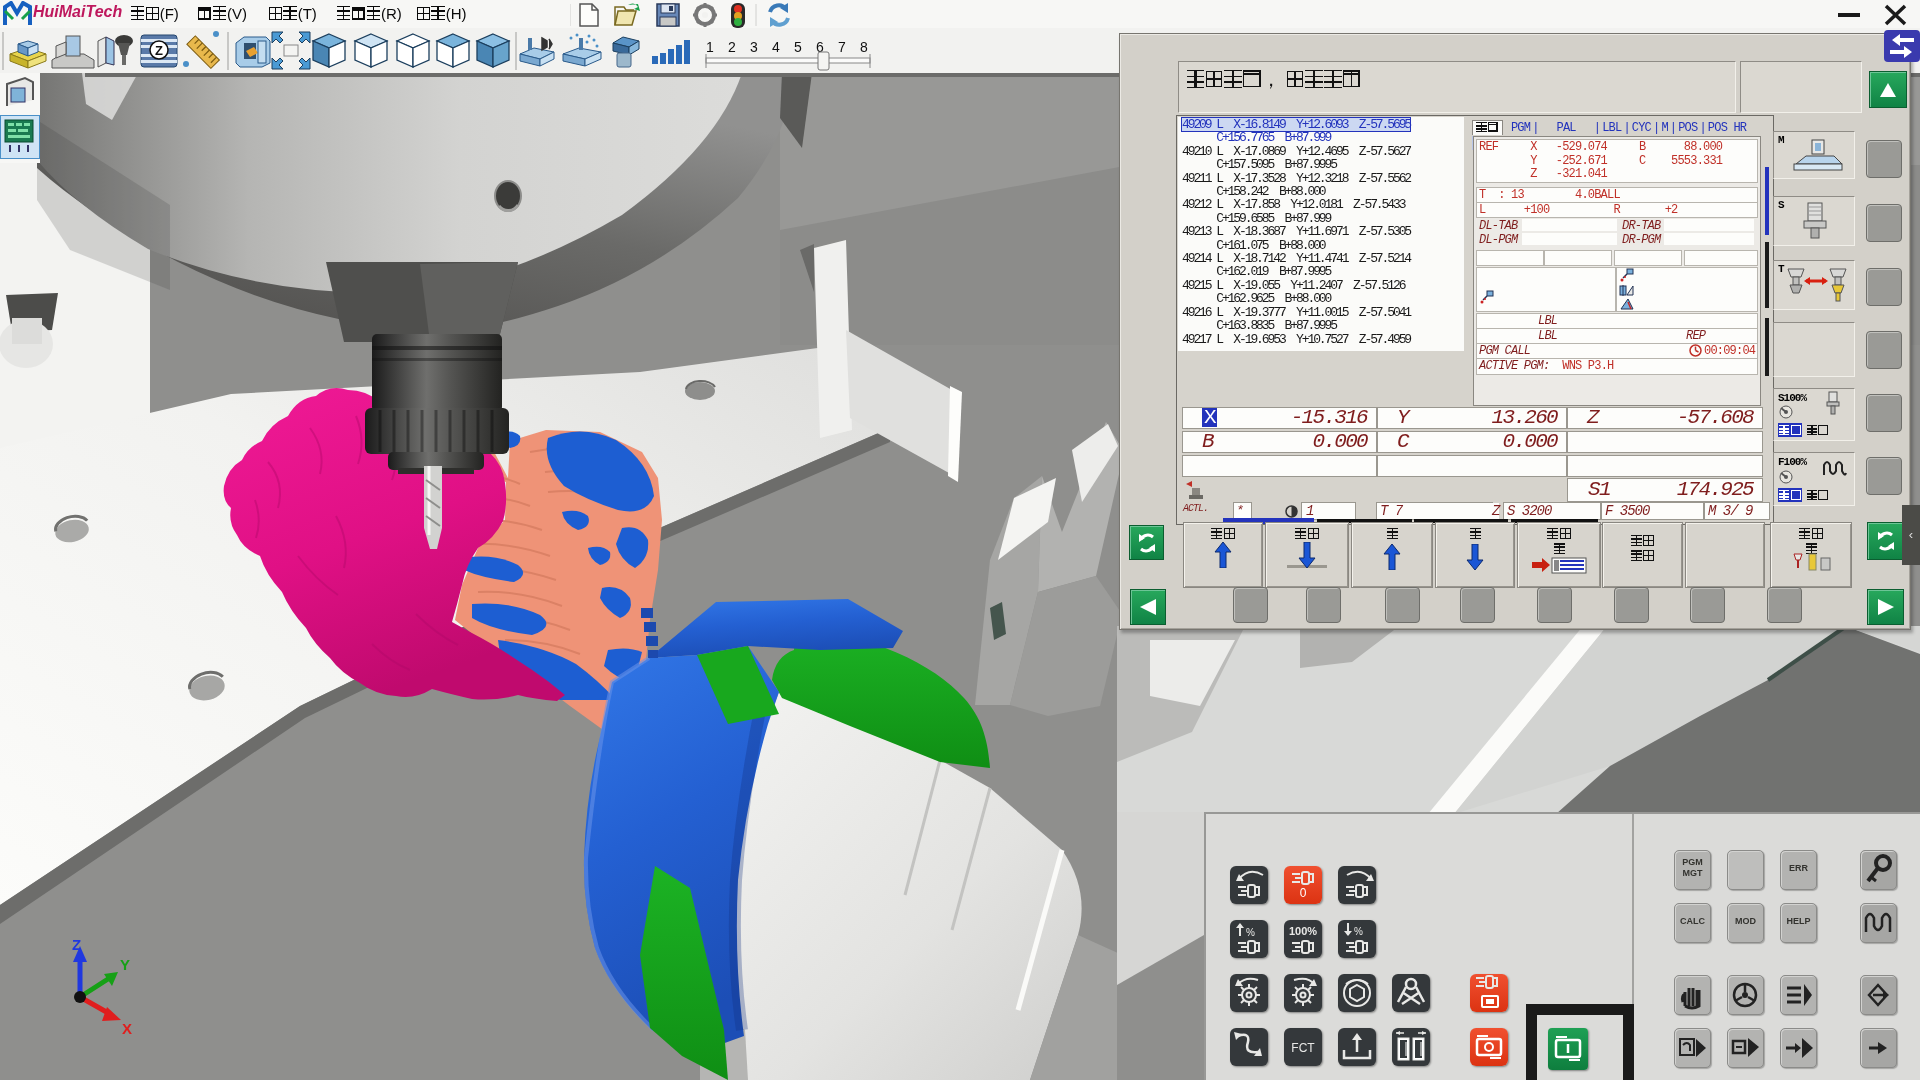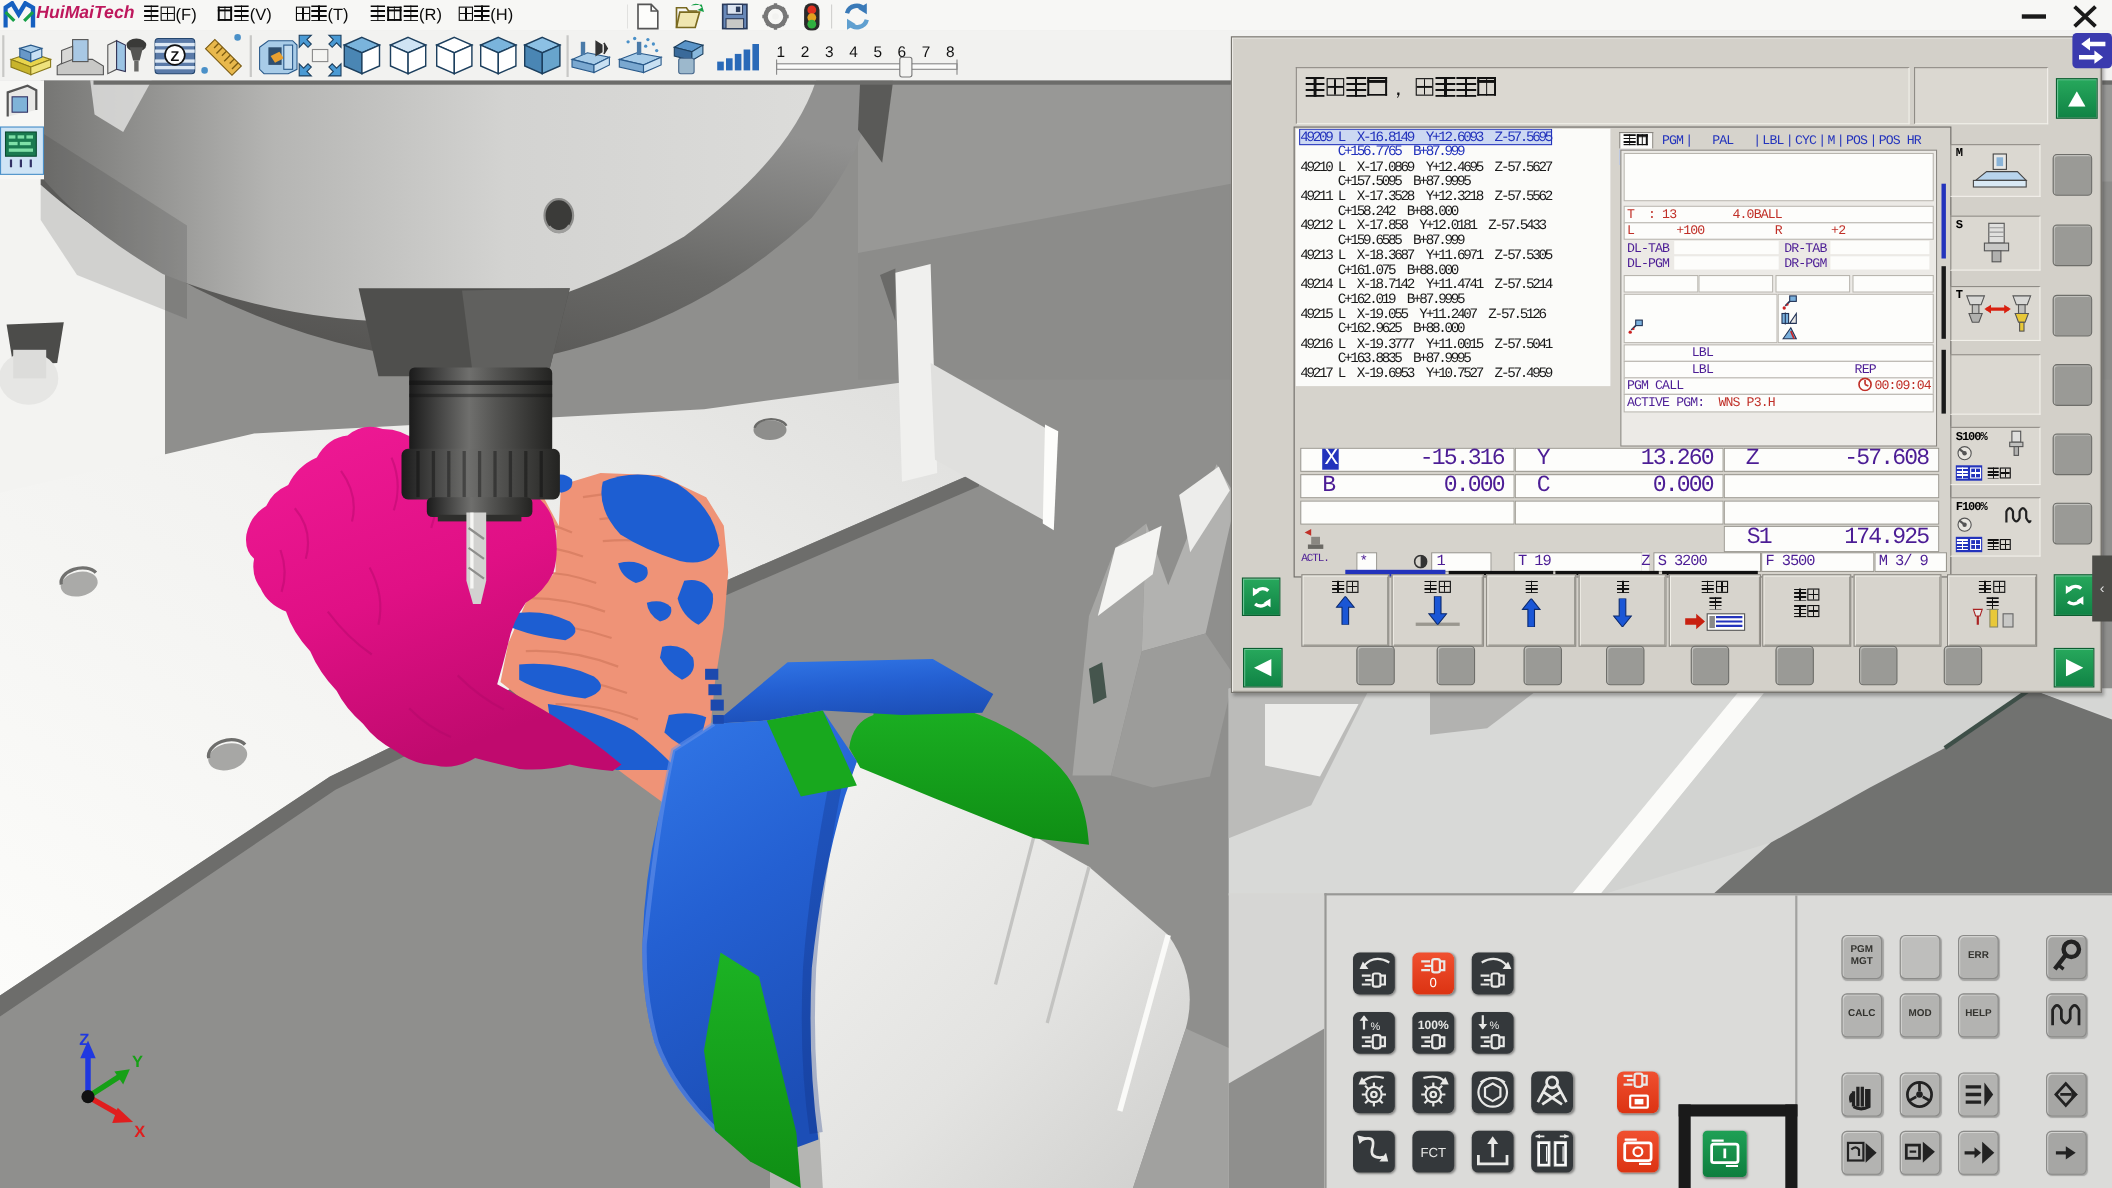--- a/index.html
+++ b/index.html
@@ -13,21 +13,21 @@
 .cj3{display:inline-block;width:0.9em;height:0.9em;vertical-align:-0.07em;margin:0 0.05em;
 background:linear-gradient(0deg,transparent 70%,currentColor 70% 82%,transparent 82%),linear-gradient(90deg,currentColor 0 1.5px,transparent 1.5px 48%,currentColor 48% 52%,transparent 52% calc(100% - 1.5px),currentColor calc(100% - 1.5px)),linear-gradient(0deg,currentColor 0 1.5px,transparent 1.5px calc(100% - 1.5px),currentColor calc(100% - 1.5px));}
 
 #cnc{left:1119px;top:33px;width:790px;height:595px;background:#d3d0c9;border:1px solid #77756f;box-shadow:inset 1px 1px 0 #eceae5,inset -1px -1px 0 #a5a29b,2px 3px 3px rgba(40,40,40,.35);}
 .sunk{position:absolute;background:#dbd8d1;border-top:1px solid #8f8c86;border-left:1px solid #8f8c86;border-right:1px solid #f2f0ea;border-bottom:1px solid #f2f0ea;}
 .cell{position:absolute;background:#fdfdfb;border:1px solid #9a978f;}
 .softkey{position:absolute;top:488px;height:64px;background:#d7d4cd;border:1px solid #8a8781;box-shadow:inset 1px 1px 0 #f4f2ec,inset -1px -1px 0 #98958e;text-align:center;}
 .sk-t{font-size:13px;font-weight:bold;color:#111;line-height:15px;margin-top:3px;}
 .gbtn{position:absolute;background:linear-gradient(#27a85c,#108345);border:1px solid #0b5e30;box-shadow:inset 1px 1px 0 #6cc596;display:flex;align-items:center;justify-content:center;}
 .gr{position:absolute;width:33px;height:34px;background:#9a9a96;border:1px solid #6e6e6a;border-radius:4px;box-shadow:inset 1px 1px 0 #c0c0bc;}
-.bluetx{color:#4c1d95;}
+.bluetx{color:#7f1d1d;font-style:italic;}
 .redtx{color:#c03028;}
 
 #mpanel{left:1204px;top:812px;width:716px;height:268px;background:#dbdbd9;border-top:2px solid #989896;border-left:2px solid #989896;}
 .dk{position:absolute;width:38px;height:38px;background:#34383b;border-radius:6px;box-shadow:1px 1px 2px rgba(0,0,0,.4);}
 .rd{position:absolute;width:38px;height:38px;background:linear-gradient(#f05030,#dc3312);border-radius:6px;box-shadow:1px 1px 2px rgba(0,0,0,.4);}
 .gy{position:absolute;width:35px;height:38px;background:#b3b3b1;border:1px solid #8b8b89;border-radius:5px;box-shadow:inset 1px 1px 0 #d2d2d0,1px 1px 1px rgba(0,0,0,.25);color:#33332f;font-weight:bold;font-size:9px;text-align:center;}
 .gy2{background:#a6a6a4;}
 .ic{position:absolute;left:0;top:0;width:100%;height:100%;}
 </style></head>
 <body>
@@ -486,20 +486,23 @@
 <div class="abs" style="left:58px;top:83px;width:286px;height:234px;background:#fbfbf9;overflow:hidden;">
 <div class="mono" style="position:absolute;left:4px;top:1px;font-size:13px;letter-spacing:-2.1px;line-height:13.4px;color:#1a1a1a;"><div style="color:#2333bc;background:#ccd8f2;outline:1px solid #2333bc;display:inline-block;">49209&nbsp;L&nbsp;&nbsp;X-16.8149&nbsp;&nbsp;Y+12.6093&nbsp;&nbsp;Z-57.5695</div><div style="color:#2333bc;">&nbsp;&nbsp;&nbsp;&nbsp;&nbsp;&nbsp;C+156.7765&nbsp;&nbsp;B+87.999</div><div>49210&nbsp;L&nbsp;&nbsp;X-17.0869&nbsp;&nbsp;Y+12.4695&nbsp;&nbsp;Z-57.5627</div><div>&nbsp;&nbsp;&nbsp;&nbsp;&nbsp;&nbsp;C+157.5095&nbsp;&nbsp;B+87.9995</div><div>49211&nbsp;L&nbsp;&nbsp;X-17.3528&nbsp;&nbsp;Y+12.3218&nbsp;&nbsp;Z-57.5562</div><div>&nbsp;&nbsp;&nbsp;&nbsp;&nbsp;&nbsp;C+158.242&nbsp;&nbsp;B+88.000</div><div>49212&nbsp;L&nbsp;&nbsp;X-17.858&nbsp;&nbsp;Y+12.0181&nbsp;&nbsp;Z-57.5433</div><div>&nbsp;&nbsp;&nbsp;&nbsp;&nbsp;&nbsp;C+159.6585&nbsp;&nbsp;B+87.999</div><div>49213&nbsp;L&nbsp;&nbsp;X-18.3687&nbsp;&nbsp;Y+11.6971&nbsp;&nbsp;Z-57.5305</div><div>&nbsp;&nbsp;&nbsp;&nbsp;&nbsp;&nbsp;C+161.075&nbsp;&nbsp;B+88.000</div><div>49214&nbsp;L&nbsp;&nbsp;X-18.7142&nbsp;&nbsp;Y+11.4741&nbsp;&nbsp;Z-57.5214</div><div>&nbsp;&nbsp;&nbsp;&nbsp;&nbsp;&nbsp;C+162.019&nbsp;&nbsp;B+87.9995</div><div>49215&nbsp;L&nbsp;&nbsp;X-19.055&nbsp;&nbsp;Y+11.2407&nbsp;&nbsp;Z-57.5126</div><div>&nbsp;&nbsp;&nbsp;&nbsp;&nbsp;&nbsp;C+162.9625&nbsp;&nbsp;B+88.000</div><div>49216&nbsp;L&nbsp;&nbsp;X-19.3777&nbsp;&nbsp;Y+11.0015&nbsp;&nbsp;Z-57.5041</div><div>&nbsp;&nbsp;&nbsp;&nbsp;&nbsp;&nbsp;C+163.8835&nbsp;&nbsp;B+87.9995</div><div>49217&nbsp;L&nbsp;&nbsp;X-19.6953&nbsp;&nbsp;Y+10.7527&nbsp;&nbsp;Z-57.4959</div></div>
     </div>
 <div class="mono abs" style="left:352px;top:87px;width:288px;height:15px;font-size:12px;letter-spacing:-0.8px;color:#2333bc;">
 <span style="background:#fbfbf9;color:#111;padding:0 3px;border:1px solid #8a8781;border-bottom:none;"><span class="cj" style="width:0.85em;height:0.85em"></span><span class="cj3" style="width:0.85em;height:0.85em"></span></span>
 <span style="padding:0 2px">PGM</span>|<span style="padding:0 18px">PAL</span>|<span style="padding:0 2px">LBL</span>|<span style="padding:0 2px">CYC</span>|<span style="padding:0 2px">M</span>|<span style="padding:0 2px">POS</span>|<span style="padding:0 2px">POS&nbsp;HR</span>
 <span style="background:#b8c6e8;color:#1a2a9c;padding:0 2px;">◀▶</span>
 </div>
 <div class="abs" style="left:353px;top:102px;width:286px;height:268px;background:#eceae6;border:1px solid #8a8781;">
 <div class="abs" style="left:2px;top:2px;width:280px;height:42px;background:#fdfdfb;border:1px solid #b8b5ae;"></div>
+      <div class="mono abs redtx" style="left:5px;top:4px;font-size:12px;letter-spacing:-0.8px;white-space:pre;line-height:13.7px;">REF     X   -529.074     B      88.000
+        Y   -252.671     C    5553.331
+        Z   -321.041</div>
       <div class="abs" style="left:2px;top:50px;width:280px;height:14px;background:#fdfdfb;border:1px solid #b8b5ae;"></div>
       <div class="abs" style="left:2px;top:65px;width:280px;height:14px;background:#fdfdfb;border:1px solid #b8b5ae;"></div>
       <div class="mono abs redtx" style="left:5px;top:51px;font-size:12px;letter-spacing:-0.8px;white-space:pre;line-height:14.5px;">T  : 13        4.0BALL
 L      +100          R       +2</div>
       <div class="abs" style="left:48px;top:82px;width:95px;height:12px;background:#fdfdfb;"></div>
       <div class="abs" style="left:190px;top:82px;width:90px;height:12px;background:#fdfdfb;"></div>
       <div class="abs" style="left:48px;top:96px;width:95px;height:12px;background:#fdfdfb;"></div>
       <div class="abs" style="left:190px;top:96px;width:90px;height:12px;background:#fdfdfb;"></div>
       <div class="mono abs bluetx" style="left:5px;top:82px;font-size:12px;letter-spacing:-0.8px;">DL-TAB</div>
       <div class="mono abs bluetx" style="left:148px;top:82px;font-size:12px;letter-spacing:-0.8px;">DR-TAB</div>
@@ -581,21 +584,21 @@
 <div class="mono abs bluetx" style="left:63px;top:469px;font-size:10px;letter-spacing:-1px;">ACTL.</div>
 <div class="cell" style="left:113px;top:468px;width:17px;height:16px;"></div>
     <div class="mono abs bluetx" style="left:116px;top:469px;font-size:13px;">*</div>
 <div class="abs" style="left:165px;top:470px;"><svg width="13" height="13">
         <circle cx="6.5" cy="6.5" r="5.5" fill="none" stroke="#333" stroke-width="1.5"></circle>
         <path d="M6.5,1 A5.5,5.5 0 0 1 6.5,12 Z" fill="#333"></path>
       </svg></div>
 <div class="cell" style="left:181px;top:468px;width:53px;height:16px;"></div>
     <div class="mono abs bluetx" style="left:186px;top:469px;font-size:14px;letter-spacing:-1px;">1</div>
 <div class="cell" style="left:256px;top:468px;width:115px;height:16px;"></div>
-    <div class="mono abs bluetx" style="left:260px;top:469px;font-size:14px;letter-spacing:-1px;">T 19</div>
+    <div class="mono abs bluetx" style="left:260px;top:469px;font-size:14px;letter-spacing:-1px;">T 7</div>
 <div class="mono abs bluetx" style="left:372px;top:469px;font-size:14px;letter-spacing:-1px;background:#fdfdfb;">Z</div>
 <div class="cell" style="left:383px;top:468px;width:96px;height:16px;"></div>
     <div class="mono abs bluetx" style="left:387px;top:469px;font-size:14px;letter-spacing:-1px;">S  3200</div>
 <div class="cell" style="left:481px;top:468px;width:101px;height:16px;"></div>
     <div class="mono abs bluetx" style="left:485px;top:469px;font-size:14px;letter-spacing:-1px;">F  3500</div>
 <div class="cell" style="left:584px;top:468px;width:64px;height:16px;"></div>
     <div class="mono abs bluetx" style="left:588px;top:469px;font-size:14px;letter-spacing:-1px;">M 3/ 9</div>
 <div class="abs" style="left:103px;top:484px;width:91px;height:6px;background:#2333bc;"></div>
 <div class="abs" style="left:197px;top:485px;width:95px;height:4px;background:#111;"></div>
 <div class="abs" style="left:294px;top:485px;width:94px;height:4px;background:#111;"></div>

